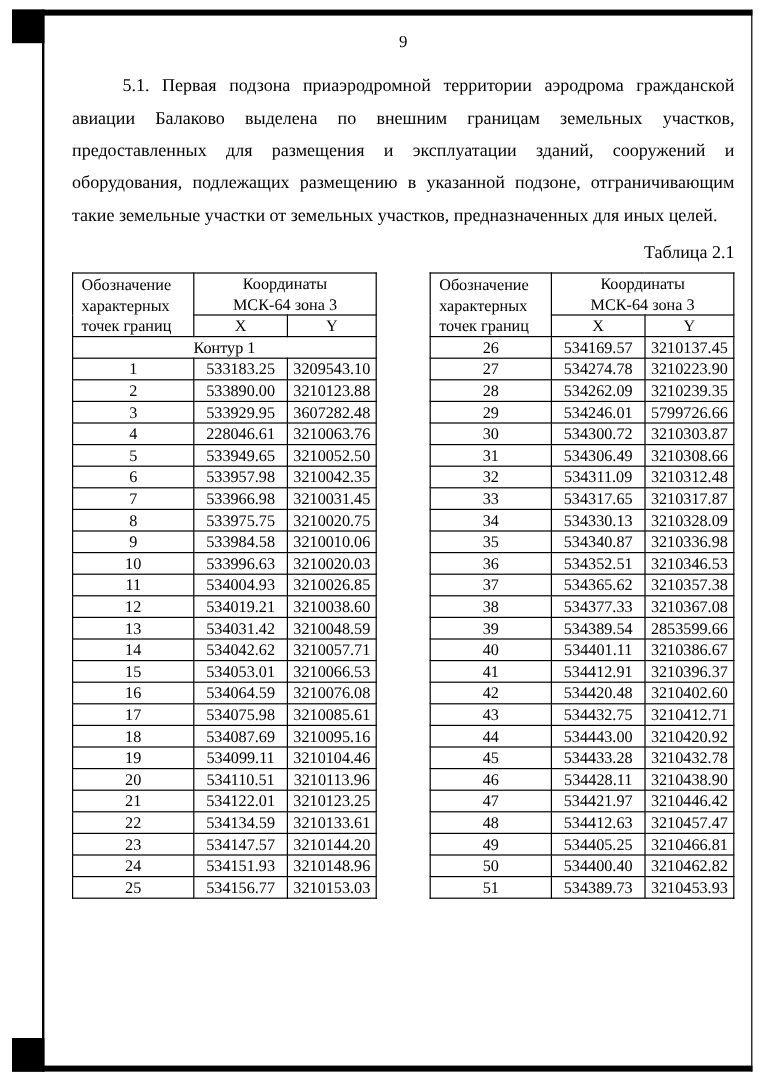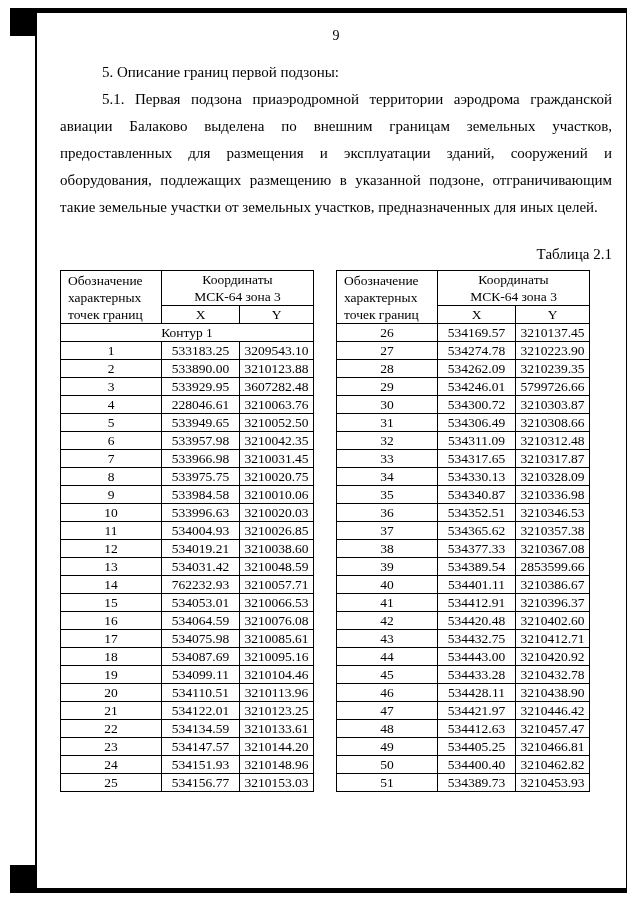--- a/index.html
+++ b/index.html
@@ -33,25 +33,26 @@
   .para {
     font-size:15px;
     line-height:27px;
     text-align:justify;
     text-indent:42px;
   }
   .table-caption {
     font-size:15px;
     line-height:27px;
     text-align:right;
-    margin-top:20px;
+    margin-top:4px;
     margin-bottom:2px;
   }
   .tables-row {
     display:flex;
+    justify-content:space-between;
     gap:22px;
   }
   table.coord-table {
     border-collapse:collapse;
     table-layout:fixed;
     width:253px;
     font-size:13.5px;
   }
   .coord-table col.c1 { width:101px; }
   .coord-table col.c2 { width:78px; }
@@ -79,21 +80,20 @@
   <div class="frame tl-corner"></div>
   <div class="frame top-bar"></div>
   <div class="frame left-line"></div>
   <div class="frame right-line"></div>
   <div class="frame bl-corner"></div>
   <div class="frame bottom-bar"></div>
 
   <div class="content">
     <div class="page-number">9</div>
 
-    <p class="para">5. Описание границ первой подзоны:</p>
     <p class="para">5.1. Первая подзона приаэродромной территории аэродрома гражданской авиации Балаково выделена по внешним границам земельных участков, предоставленных для размещения и эксплуатации зданий, сооружений и оборудования, подлежащих размещению в указанной подзоне, отграничивающим такие земельные участки от земельных участков, предназначенных для иных целей.</p>
 
     <div class="table-caption">Таблица 2.1</div>
 
     <div class="tables-row">
 
       <table class="coord-table">
         <colgroup>
             <col class="c1">
             <col class="c2">
@@ -176,21 +176,21 @@
               <td>534019.21</td>
               <td>3210038.60</td>
             </tr>
             <tr>
               <td>13</td>
               <td>534031.42</td>
               <td>3210048.59</td>
             </tr>
             <tr>
               <td>14</td>
-              <td>762232.93</td>
+              <td>534042.62</td>
               <td>3210057.71</td>
             </tr>
             <tr>
               <td>15</td>
               <td>534053.01</td>
               <td>3210066.53</td>
             </tr>
             <tr>
               <td>16</td>
               <td>534064.59</td>

